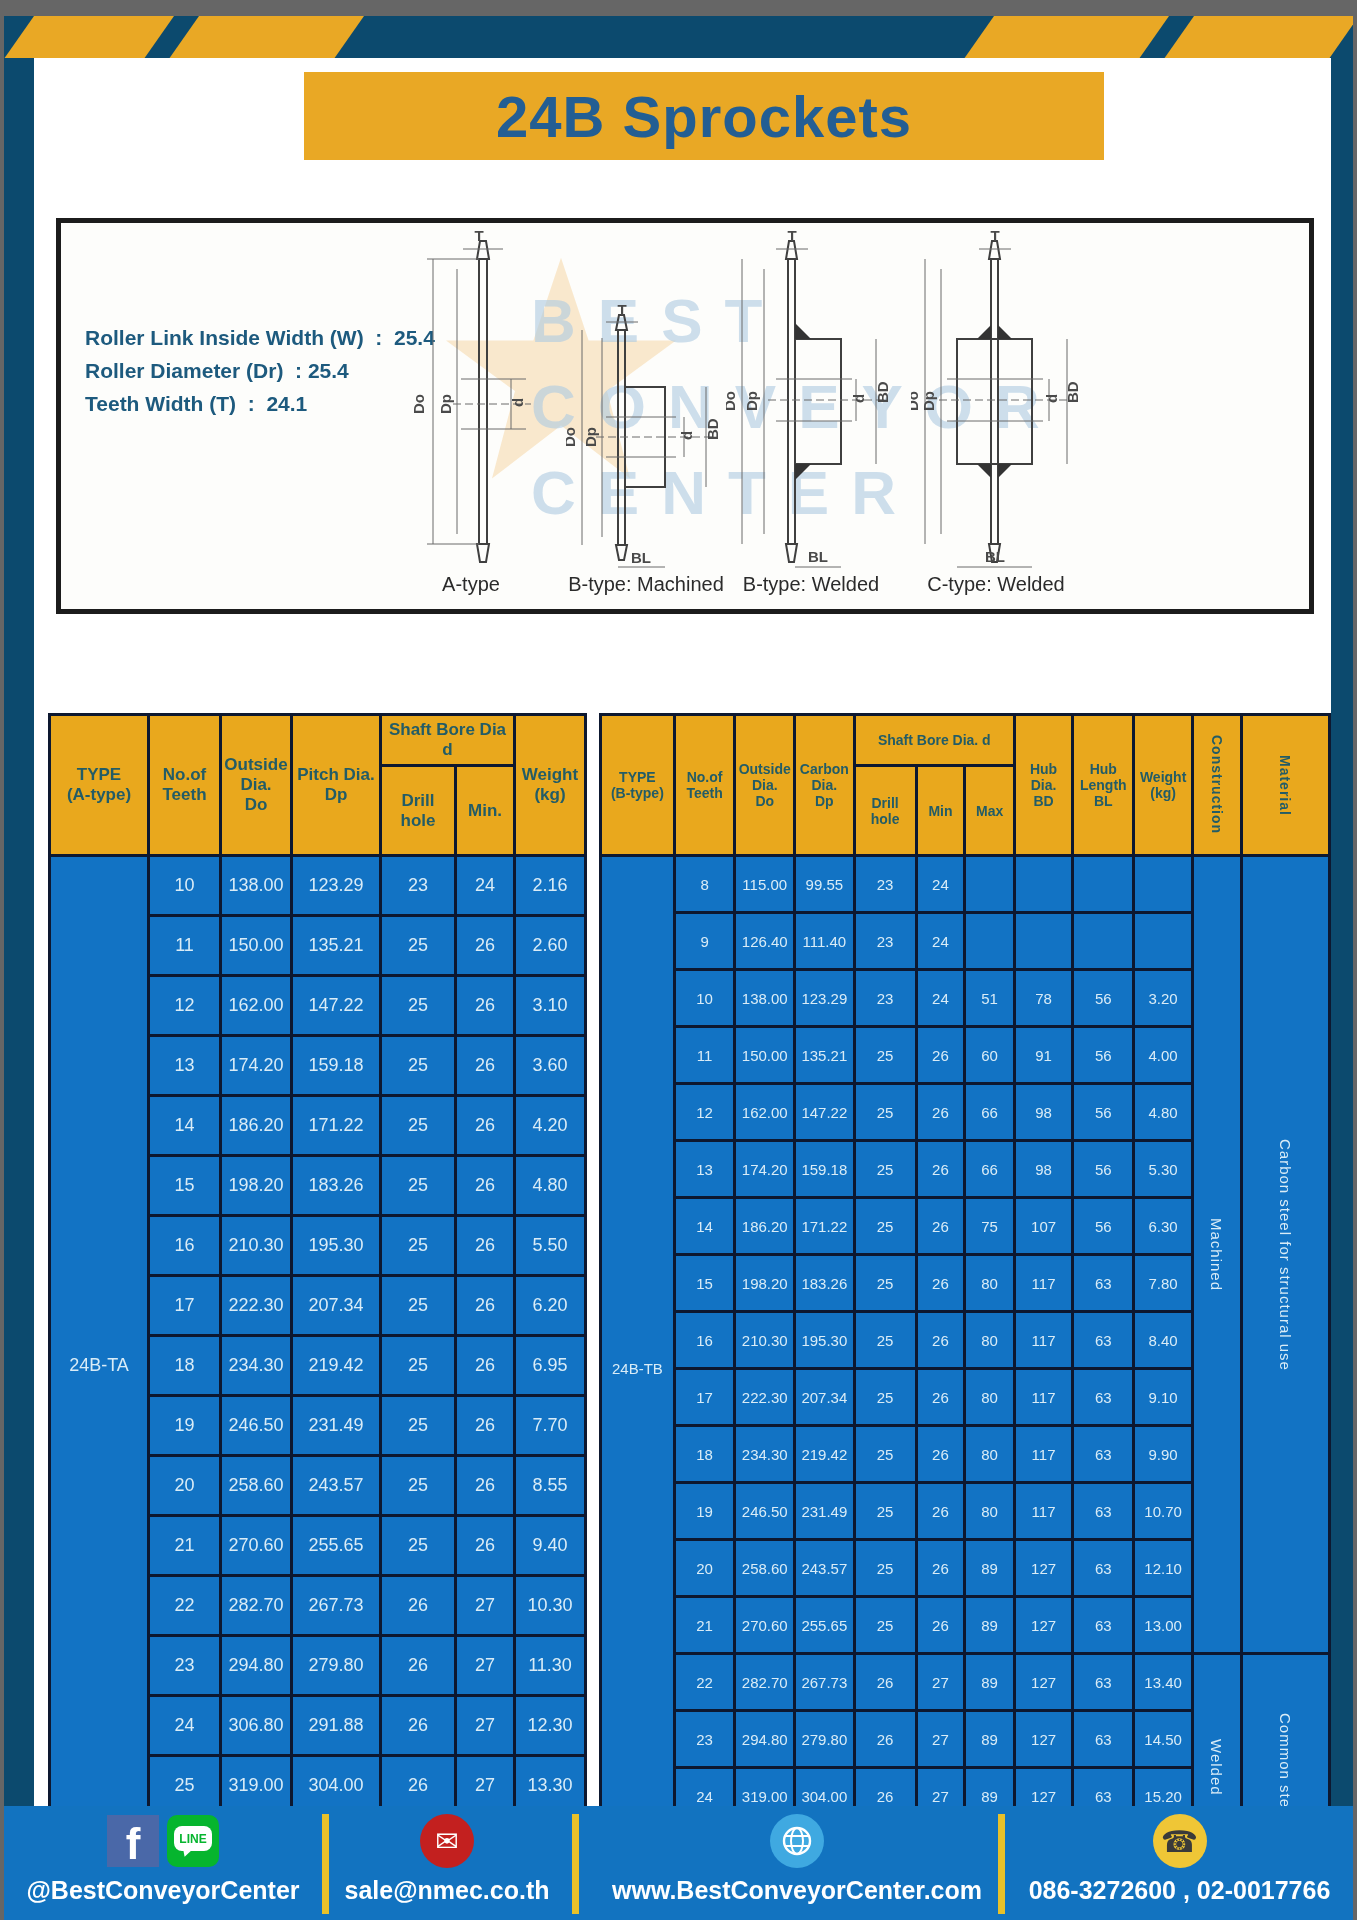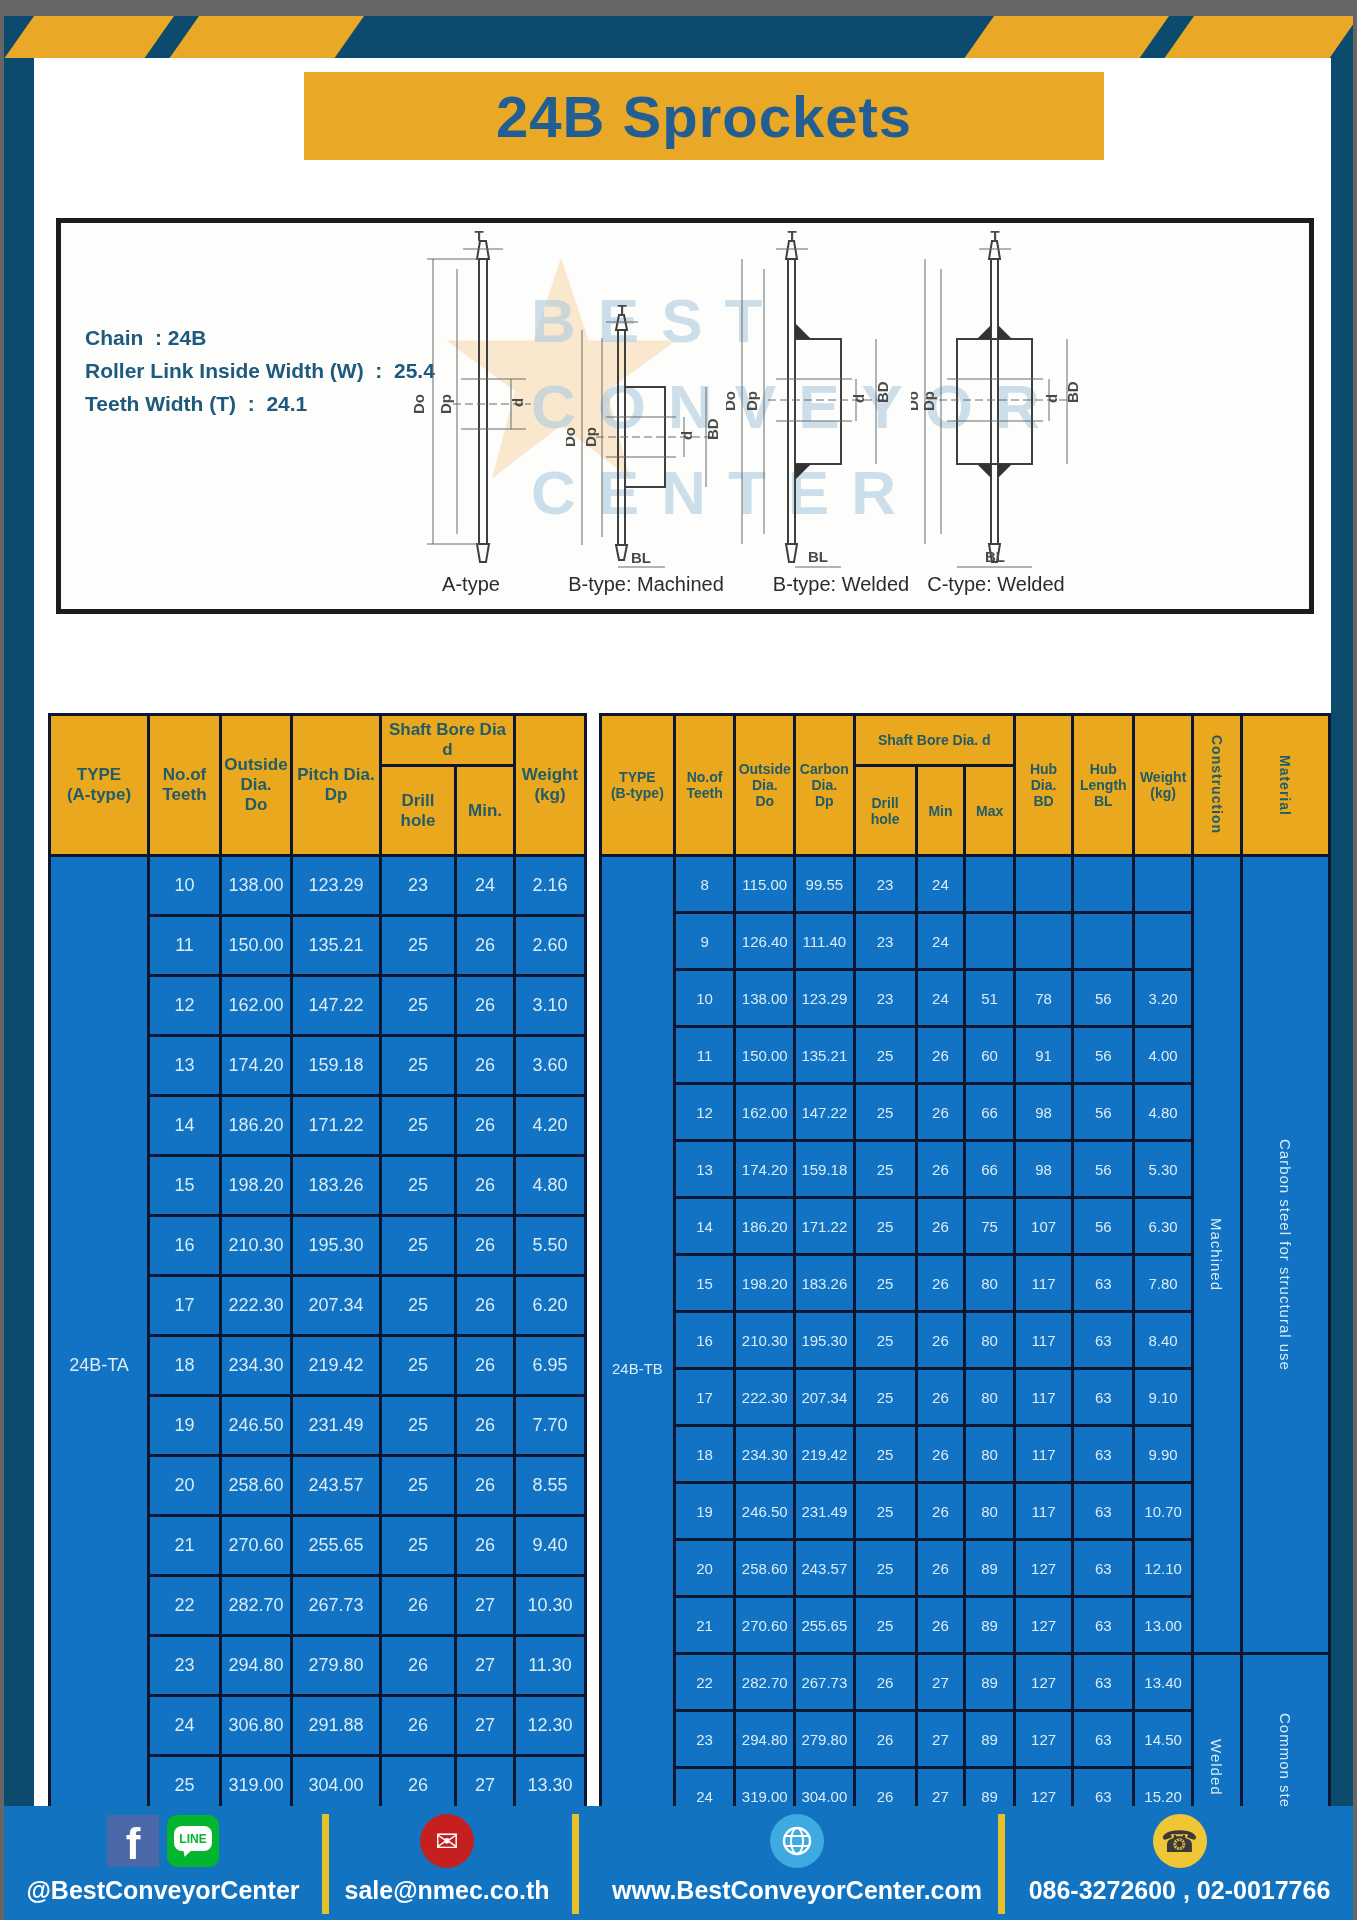--- a/index.html
+++ b/index.html
@@ -78,22 +78,22 @@
 
     <div class="panel">
       <svg class="wm-star" width="230" height="260" viewBox="0 0 100 113">
         <polygon points="50,2 62,38 100,38 70,60 80,98 50,75 20,98 30,60 0,38 38,38" fill="#f2c277" opacity="0.7"></polygon>
       </svg>
       <div class="wm-text">BEST
 CONVEYOR
 CENTER</div>
 
       <div class="specs">
-        <div>Chain  : 24B</div>
         <div>Roller Link Inside Width (W)  :  25.4</div>
+        <div>Roller Diameter (Dr)  : 25.4</div>
         <div>Teeth Width (T)  :  24.1</div>
       </div>
 
       <svg class="drawing" style="left:330px;top:6px;" width="160" height="345">
         <polygon class="pline" points="86,30 98,30 95,12 89,12"></polygon>
         <polygon class="pline" points="86,315 98,315 95,333 89,333"></polygon>
         <rect class="pline" x="88" y="30" width="8" height="285"></rect>
         <line class="dline" x1="70" y1="150" x2="135" y2="150"></line>
         <line class="dline" x1="70" y1="200" x2="135" y2="200"></line>
         <line class="dline" x1="62" y1="175" x2="140" y2="175" stroke-dasharray="8 4"></line>
@@ -176,21 +176,21 @@
         <line class="dline" x1="138" y1="150" x2="138" y2="192"></line>
         <text transform="rotate(-90 146 174)" x="146" y="174">d</text>
         <line class="dline" x1="156" y1="110" x2="156" y2="235"></line>
         <text transform="rotate(-90 167 174)" x="167" y="174">BD</text>
         <line class="dline" x1="46" y1="338" x2="121" y2="338"></line>
         <text x="84" y="333" text-anchor="middle">BL</text>
       </svg>
 
       <div class="cap" style="left:300px;">A-type</div>
       <div class="cap" style="left:475px;">B-type: Machined</div>
-      <div class="cap" style="left:640px;padding-left:30px;">B-type: Welded</div>
+      <div class="cap" style="left:640px;">B-type: Welded</div>
       <div class="cap" style="left:825px;">C-type: Welded</div>
     </div>
 
     <div class="tblwrap" style="left:14px;">
       <table id="left-table">
         <colgroup>
           <col style="width:99px">
             <col style="width:72px">
             <col style="width:71px">
           <col style="width:89px">

